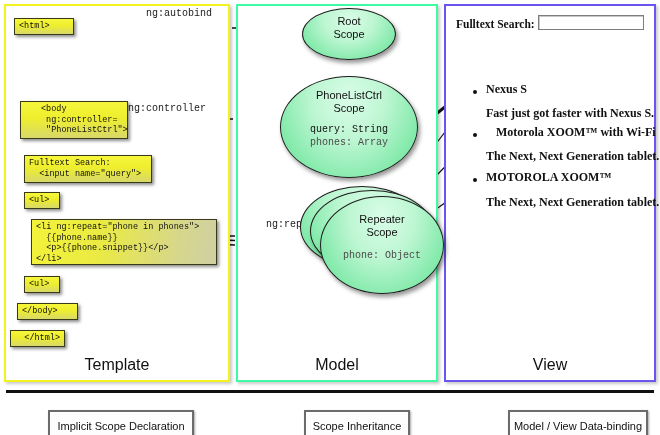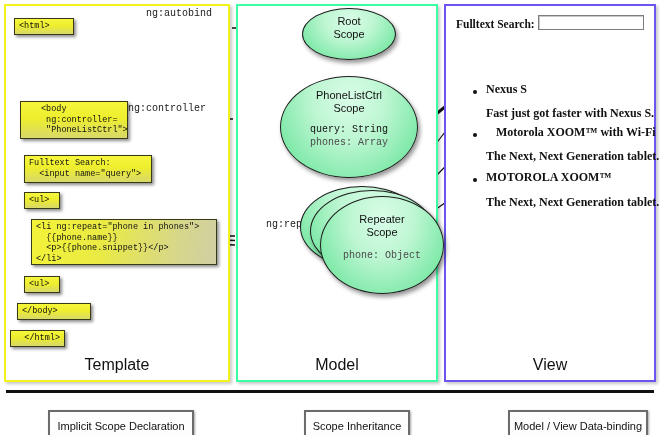--- a/index.html
+++ b/index.html
@@ -25,21 +25,21 @@
         font-family:"Liberation Mono", monospace;font-size:8.5px;line-height:1.25;
         color:#111;padding:2px 4px;white-space:pre;}
   .ybox.fade{background:linear-gradient(100deg,#f3f33a 0%,#eaea44 38%,#d7d78a 78%,#cfcfa4 100%);}
 
   #box-html      {left:14px; top:18px;  width:60px; height:17px;}
   #box-body      {left:20px; top:101px; width:108px;height:38px;padding-left:20px;}
   #box-search    {left:24px; top:155px; width:128px;height:28px;}
   #box-ul1       {left:24px; top:192px; width:36px; height:17px;}
   #box-li        {left:31px; top:219px; width:186px;height:46px;}
   #box-ul2       {left:24px; top:276px; width:36px; height:17px;}
-  #box-bodyclose {left:17px; top:303px; width:74px; height:17px;}
+  #box-bodyclose {left:17px; top:303px; width:61px; height:17px;}
   #box-htmlclose {left:10px; top:330px; width:55px; height:17px;text-align:right;}
 
   
   .edge-label{position:absolute;font-family:"Liberation Mono", monospace;
               font-size:10px;color:#1a1a1a;white-space:nowrap;}
   #lbl-autobind  {left:146px;top:8px;}
   #lbl-controller{left:128px;top:103px;}
   #lbl-repeat    {left:238px;top:219px;padding-left:28px;}
 
   

